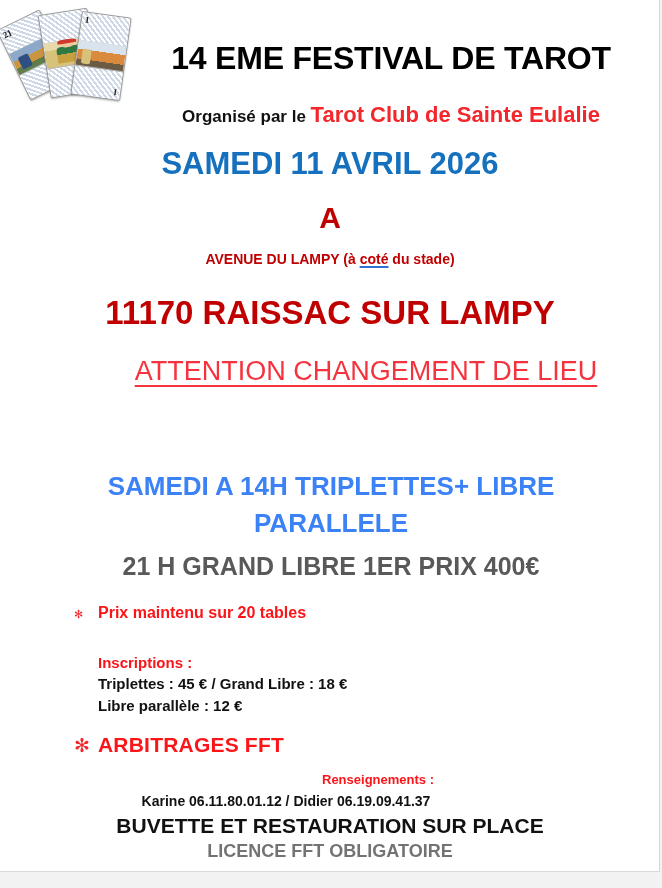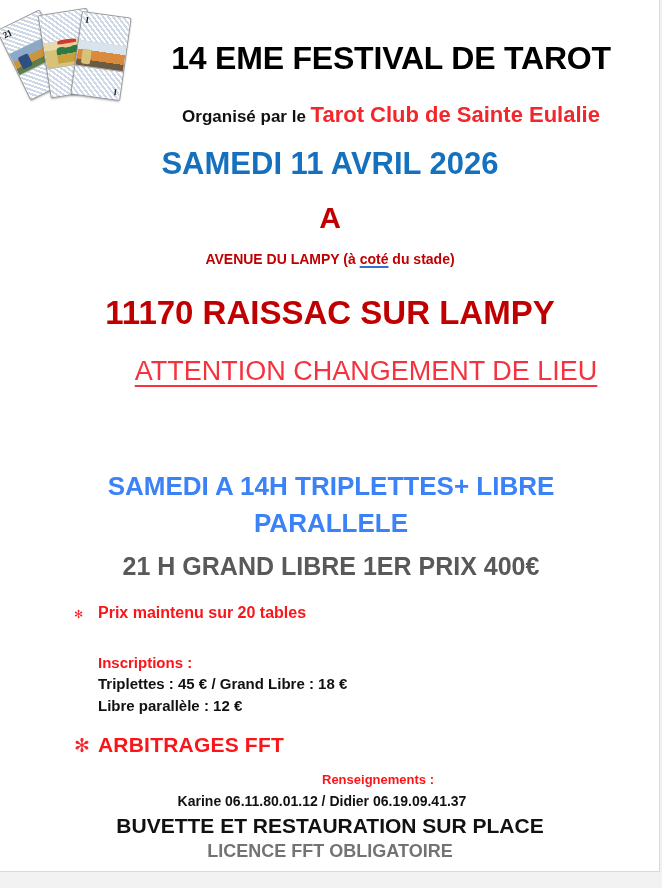--- a/index.html
+++ b/index.html
@@ -176,21 +176,21 @@
 
   
   .f-rens {
     position: absolute; left: 0; top: 773px; width: 660px;
     text-align: center;
     font-size: 13px; font-weight: 700; color: #fb1418; line-height: 1; padding-left: 48px;
   }
   .f-phones {
     position: absolute; left: 0; top: 794px; width: 572px;
     text-align: center;
-    font-size: 14px; font-weight: 700; color: #111111; line-height: 1; margin-left: 36px;
+    font-size: 14px; font-weight: 700; color: #111111; line-height: 1;
   }
   .f-buv {
     position: absolute; left: 0; top: 815px; width: 660px;
     text-align: center;
     font-size: 21px; font-weight: 700; color: #111111; line-height: 1;
   }
   .f-lic {
     position: absolute; left: 0; top: 842px; width: 660px;
     text-align: center;
     font-size: 18px; font-weight: 700; color: #737373; line-height: 1;

